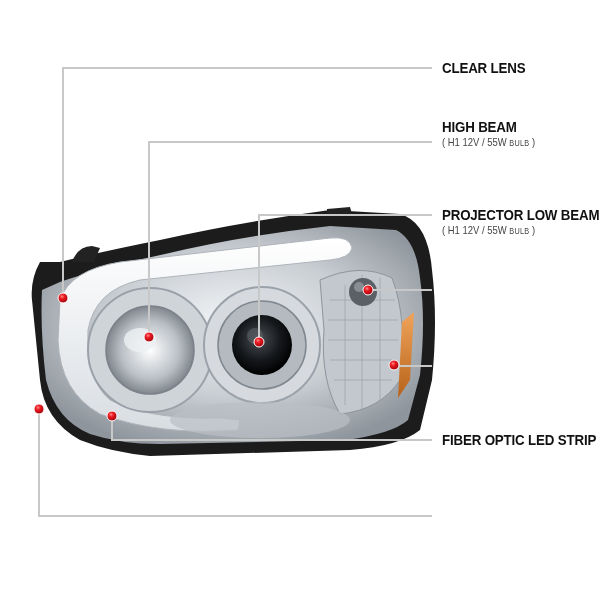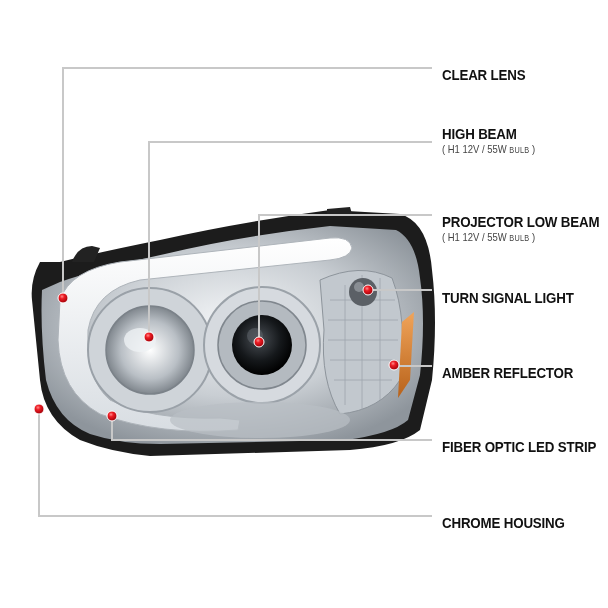--- a/index.html
+++ b/index.html
@@ -1,18 +1,18 @@
 <!DOCTYPE html>
 <html><head>
 <meta charset="utf-8">
 <style>
   html, body { margin: 0; padding: 0; background: #ffffff; }
   body { width: 608px; height: 608px; position: relative; overflow: hidden; font-family: "Liberation Sans", "DejaVu Sans", sans-serif; }
   #stage { position: absolute; left: 0; top: 0; width: 608px; height: 608px; }
-  .label { position: absolute; left: 442px; color: #111; font-family: "Liberation Sans", sans-serif; margin-top: 7px; }
+  .label { position: absolute; left: 442px; color: #111; font-family: "Liberation Sans", sans-serif; }
   .label .title { font-size: 15.5px; font-weight: 700; letter-spacing: -0.2px; transform: scaleX(0.86); transform-origin: left center; white-space: nowrap; display: block; line-height: 18px; }
   .label .sub { font-size: 11px; color: #444; transform: scaleX(0.86); transform-origin: left center; white-space: nowrap; display: block; line-height: 13px; }
   .label .sub .small { font-size: 8.5px; letter-spacing: 0.3px; }
 </style>
 </head>
 <body>
 
 <div id="stage">
   <svg width="608" height="608" viewBox="0 0 608 608" style="position:absolute;left:0;top:0">
     <defs>
@@ -111,28 +111,19 @@
   <div class="label" style="top:118px">
     <span class="title">HIGH BEAM</span>
     <span class="sub"><span>( H1  12V / 55W</span> <span class="small">BULB</span><span> )</span></span>
   </div>
 
   <div class="label" style="top:206px">
     <span class="title">PROJECTOR LOW BEAM</span>
     <span class="sub"><span>( H1  12V / 55W</span> <span class="small">BULB</span><span> )</span></span>
   </div>
 
-  <div class="label" style="top:282px">
-    <span class="title">TURN SIGNAL LIGHT</span>
-  </div>
 
-  <div class="label" style="top:357px">
-    <span class="title">AMBER REFLECTOR</span>
-  </div>
 
   <div class="label" style="top:431px">
     <span class="title">FIBER OPTIC LED STRIP</span>
   </div>
 
-  <div class="label" style="top:507px">
-    <span class="title">CHROME HOUSING</span>
-  </div>
 </div>
 
 </body></html>

